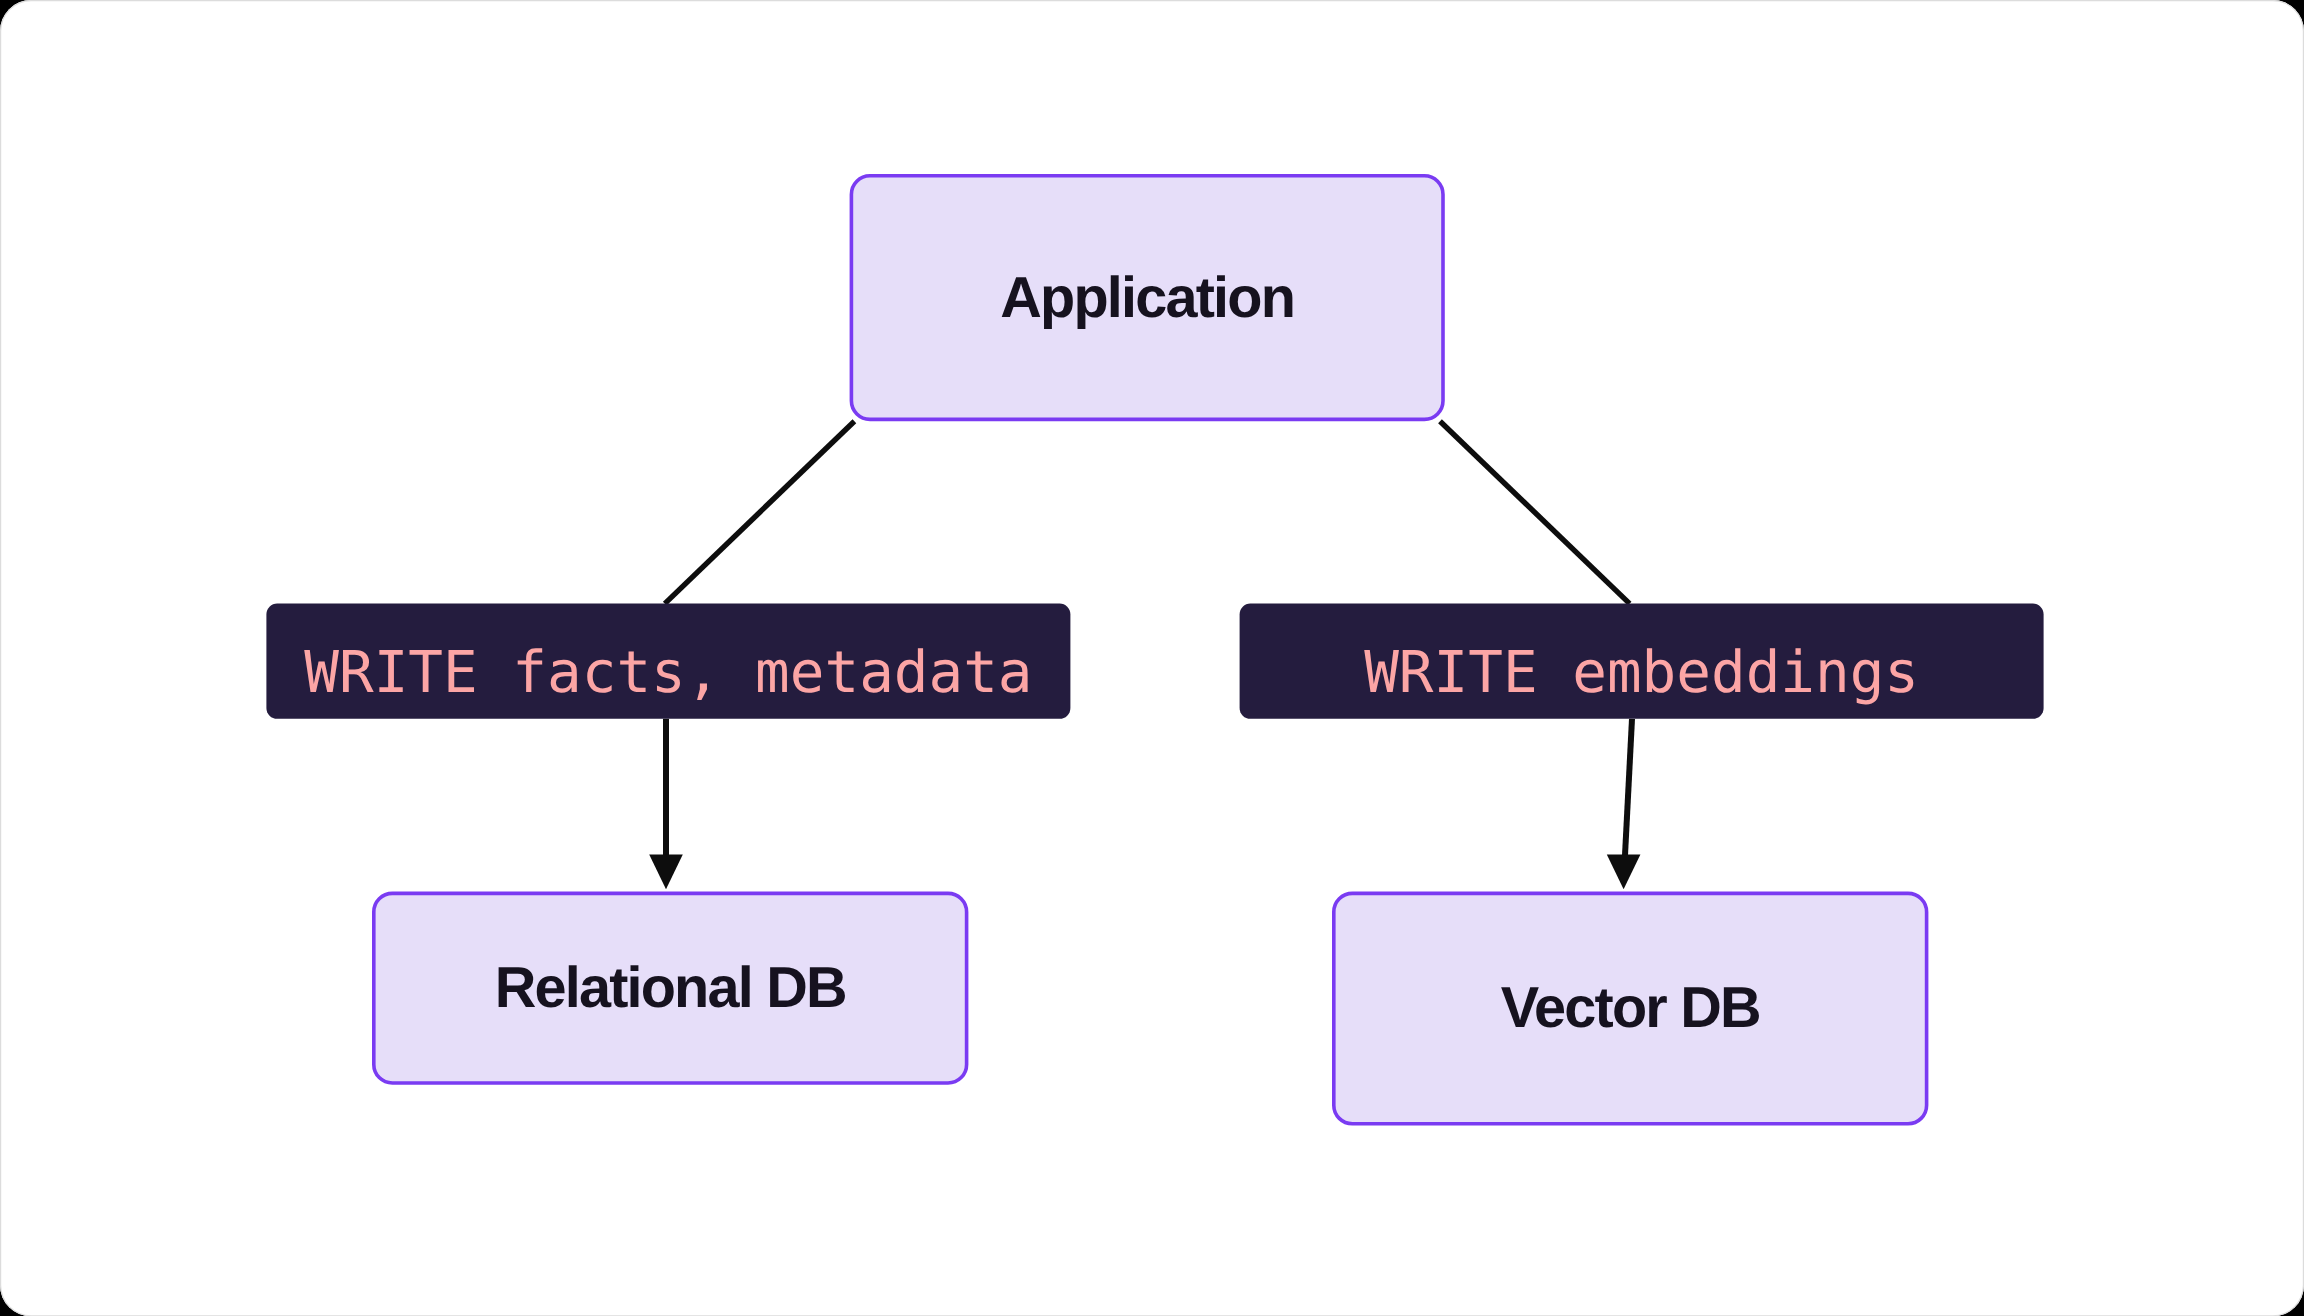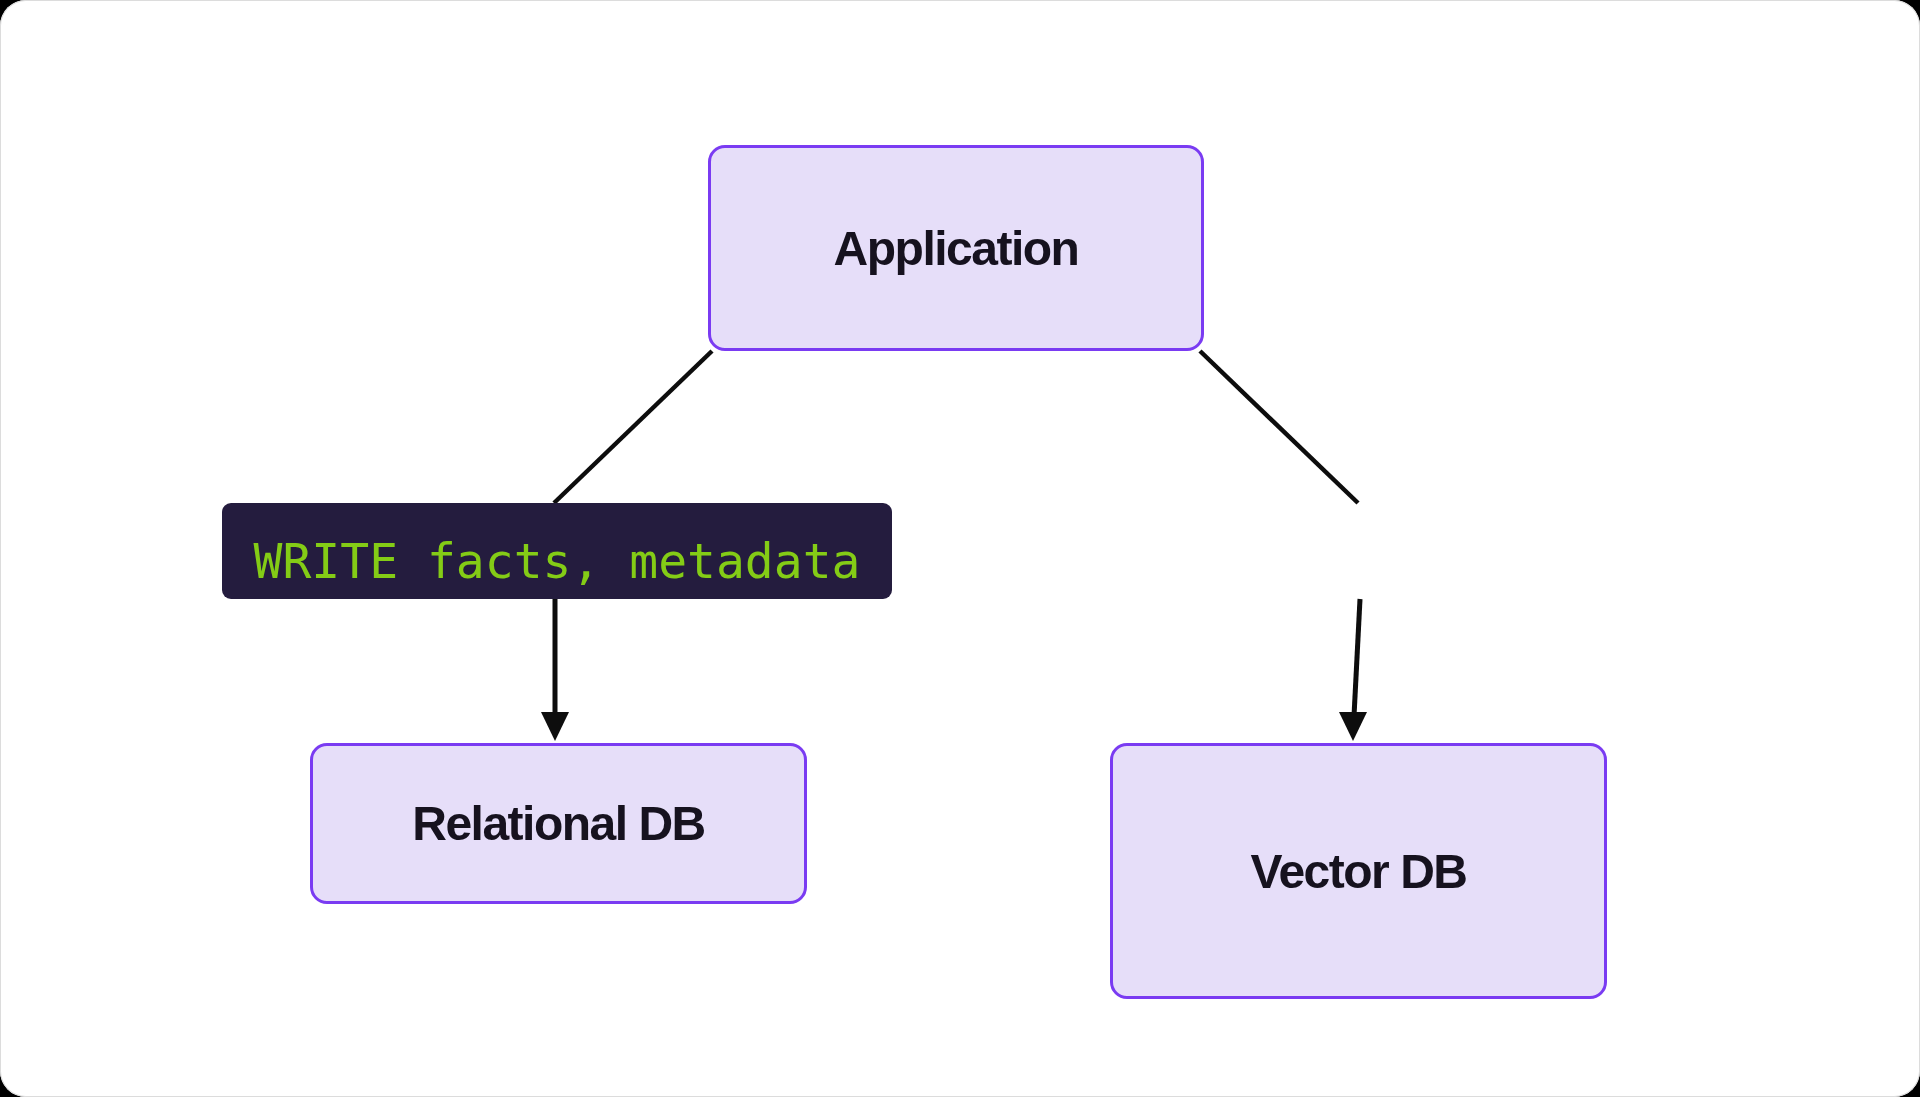--- a/index.html
+++ b/index.html
@@ -45,35 +45,35 @@
   .node-label {
     font-family: "Liberation Sans", "DejaVu Sans", sans-serif;
     font-weight: bold;
     font-size: 48px;
     letter-spacing: -1.5px;
     color: #16121f;
     white-space: nowrap;
   }
   .node-application { left: 708px; top: 145px; width: 496px; height: 206px; }
   .node-relational  { left: 310px; top: 743px; width: 497px; height: 161px; }
-  .node-vector      { left: 1110px; top: 743px; width: 497px; height: 256px; }
+  .node-vector      { left: 1110px; top: 743px; width: 497px; height: 195px; }
 
   .edge-label {
     position: absolute;
     background: #241c3e;
     border-radius: 9px;
     display: flex;
     align-items: center;
     justify-content: center;
     box-sizing: border-box;
   }
   .edge-label-text {
     font-family: "DejaVu Sans Mono", monospace;
     font-size: 48px;
-    color: #84cc16;
+    color: #fca5a5;
     white-space: nowrap;
     margin-top: 20px;
   }
   .edge-label-1 { left: 222px; top: 503px; width: 670px; height: 96px; }
   .edge-label-2 { left: 1033px; top: 503px; width: 670px; height: 96px; }
 </style>
 </head>
 <body>
 
 <div class="page">
@@ -93,20 +93,23 @@
     </svg>
 
     <div class="node node-application">
       <span class="node-label">Application</span>
     </div>
 
     <div class="edge-label edge-label-1">
       <span class="edge-label-text">WRITE facts, metadata</span>
     </div>
 
+    <div class="edge-label edge-label-2">
+      <span class="edge-label-text">WRITE embeddings</span>
+    </div>
 
     <div class="node node-relational">
       <span class="node-label">Relational DB</span>
     </div>
 
     <div class="node node-vector">
       <span class="node-label">Vector DB</span>
     </div>
 
   </div>

